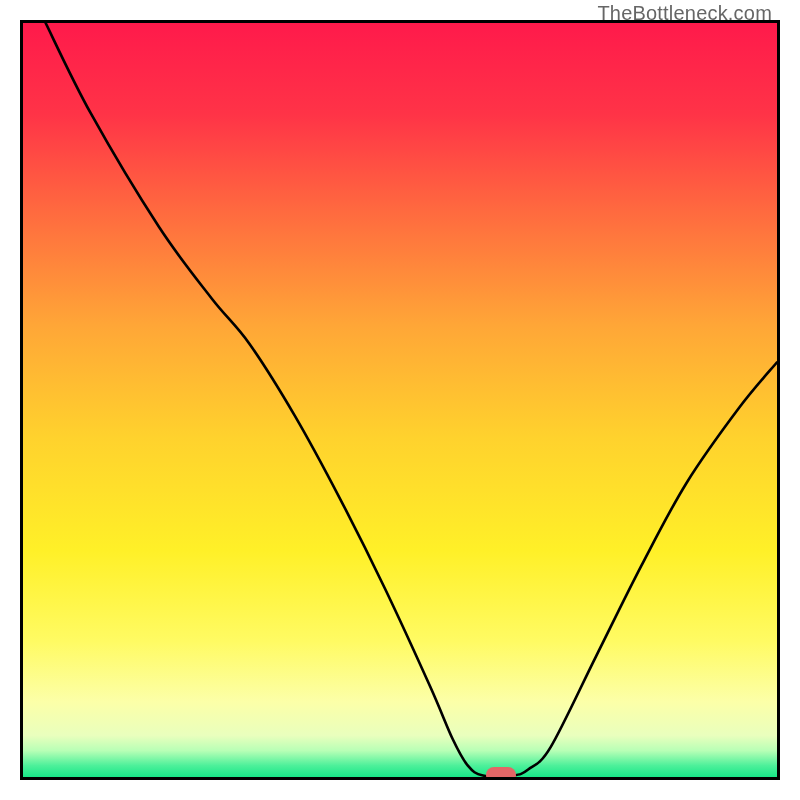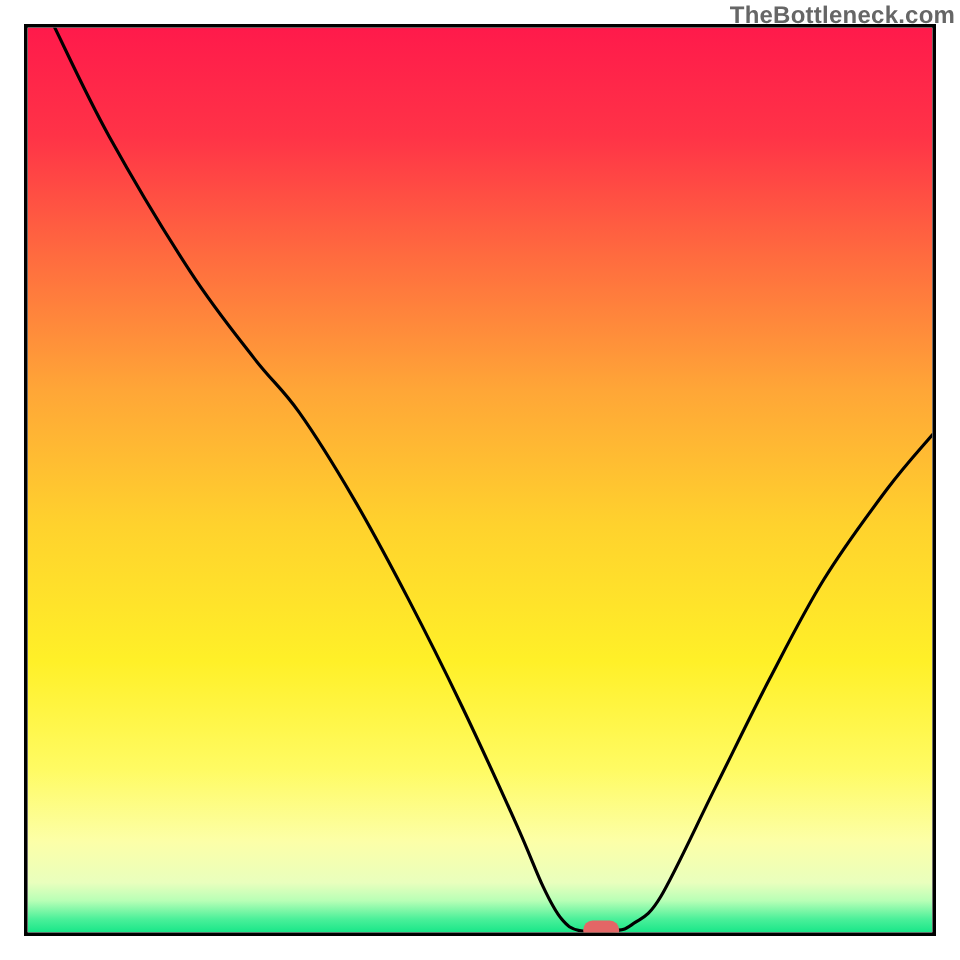--- a/index.html
+++ b/index.html
@@ -11,24 +11,24 @@
     font-family: Arial, Helvetica, sans-serif;
   }
   .chart-wrap {
     position: relative;
     width: 800px;
     height: 800px;
   }
   .watermark {
     position: absolute;
     top: 2px;
-    right: 4px;
+    right: 28px;
     color: #666666;
     font-size: 20px;
-    font-weight: 700;
+    font-weight: 400;
     z-index: 10;
     letter-spacing: 0.2px;
   }
   .plot-frame {
     position: absolute;
     left: 20px;
     top: 20px;
     width: 760px;
     height: 760px;
     box-sizing: border-box;

